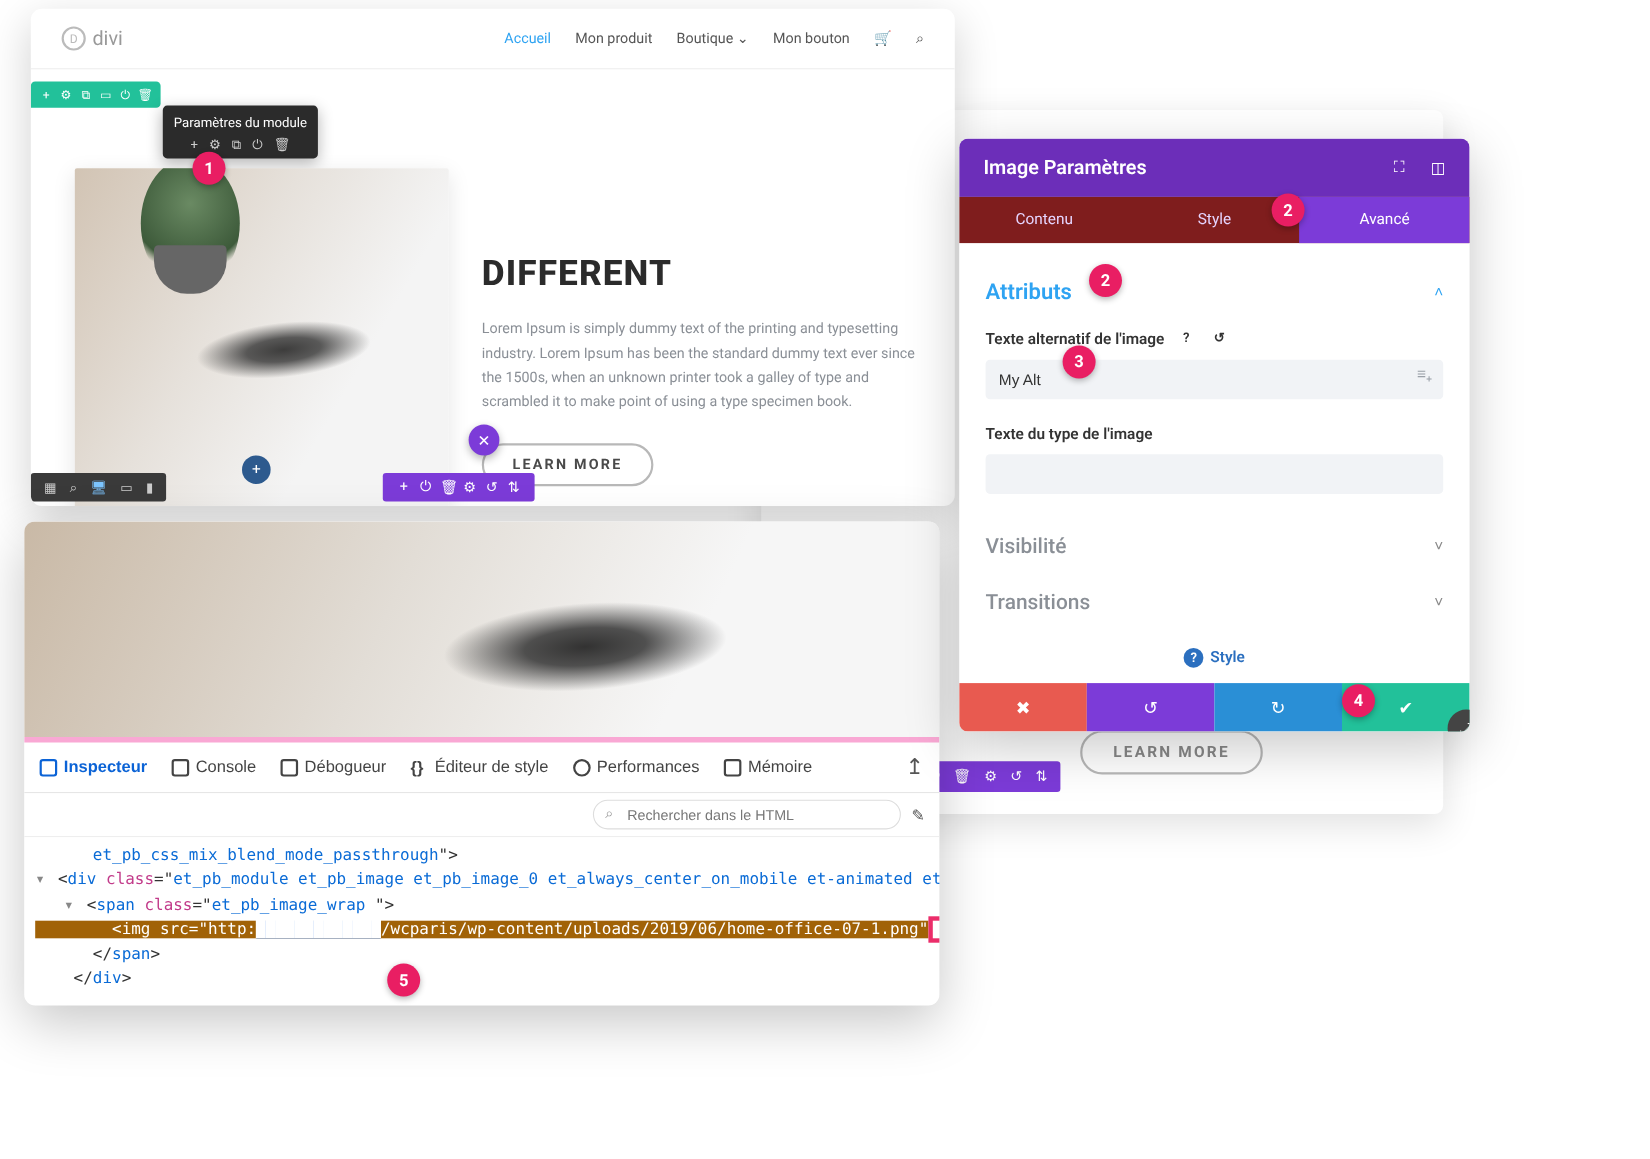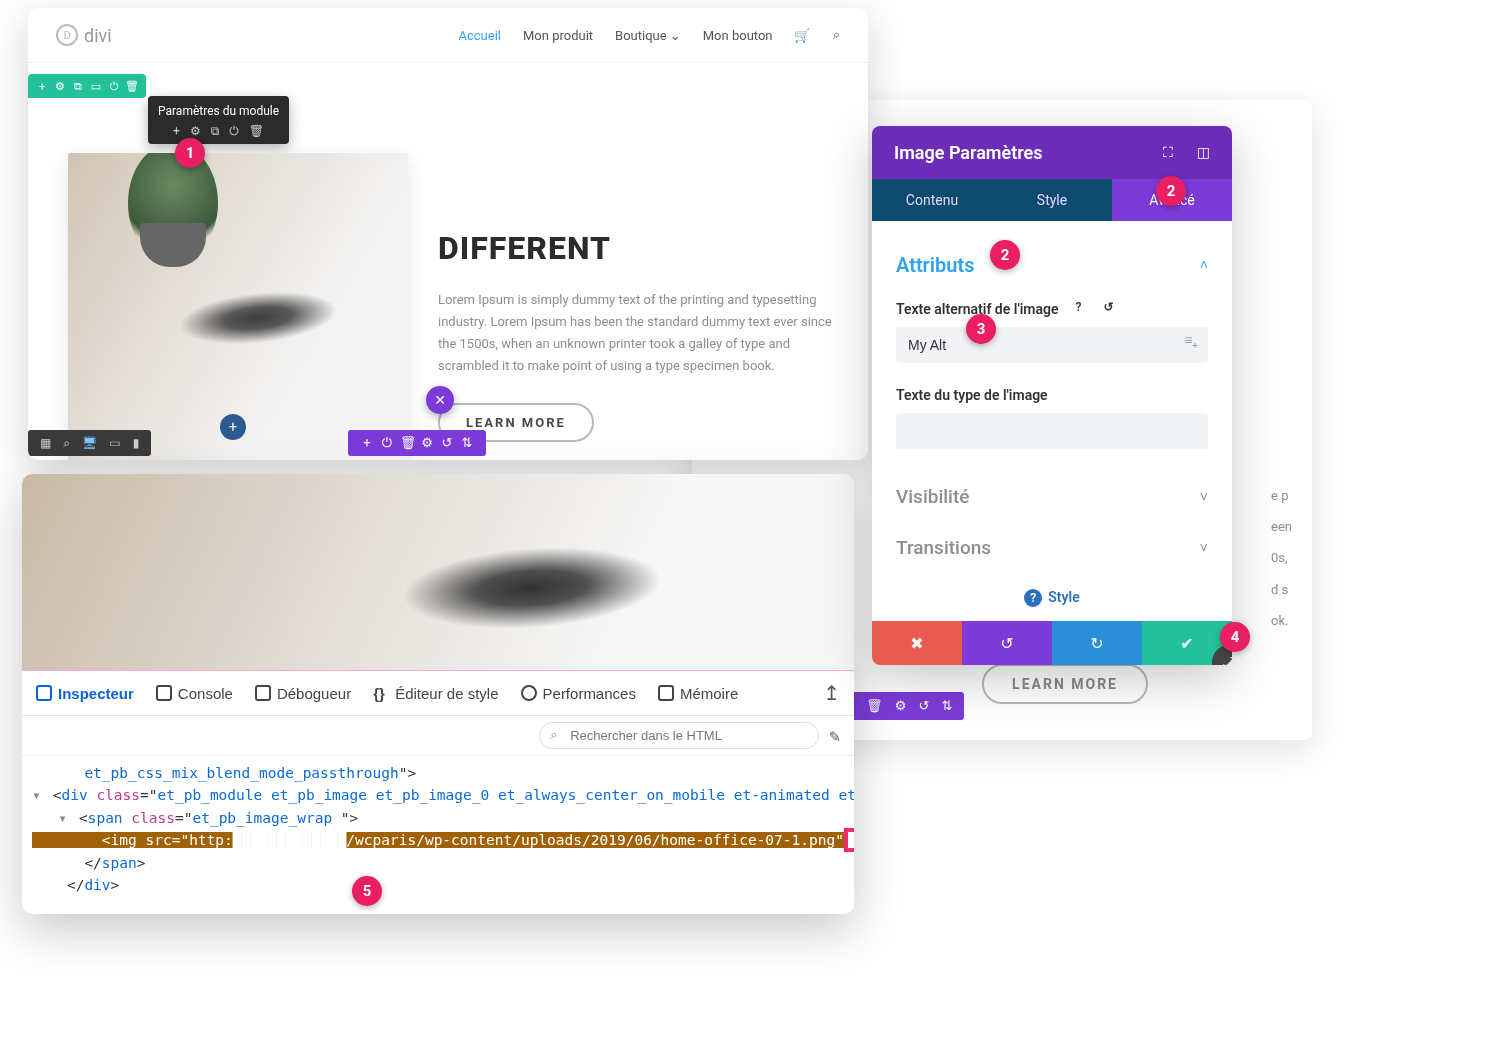--- a/index.html
+++ b/index.html
@@ -81,28 +81,28 @@
 .device-toolbar span.on{color:#7cc5ff;}
 
 .badge {
   position:absolute; width:30px; height:30px; border-radius:50%; background:#e91e63; color:#fff;
   display:flex; align-items:center; justify-content:center; font-weight:700; font-size:15px;
   box-shadow:0 2px 6px rgba(0,0,0,.3);
 }
 
 
 .panel-settings {
-  position:absolute; left:872px; top:126px; width:360px;
+  position:absolute; left:872px; top:126px; width:464px;
   background:#fff; border-radius:8px; box-shadow:0 14px 48px rgba(0,0,0,.22);
   overflow:hidden;
 }
 .ps-header { background:#6c2eb9; color:#fff; padding:16px 22px; display:flex; align-items:center; justify-content:space-between; }
 .ps-header h3 { font-size:18px; font-weight:600; }
 .ps-header .hicons { display:flex; gap:24px; font-size:14px; }
-.ps-tabs { background:#0c4a6e; display:flex; }
+.ps-tabs { background:#7f1d1d; display:flex; }
 .ps-tab { flex:1; text-align:center; padding:13px 0; color:#e6d5ff; font-size:14px; }
 .ps-tab.active { background:#7c3bd8; color:#fff; }
 .ps-body { padding:18px 24px 6px; }
 .ps-section {
   display:flex; align-items:center; justify-content:space-between;
   padding:14px 0; cursor:pointer;
 }
 .ps-section h4 { color:#2ea3f2; font-size:20px; font-weight:600; }
 .ps-section.collapsed h4 { color:#8a8f96; font-size:19px; font-weight:500; }
 .chev { color:#2ea3f2; font-size:14px; }
@@ -149,21 +149,21 @@
   background: linear-gradient(115deg, #c9b9a6 0%, #e2ddd6 40%, #f6f6f6 72%);
   position:relative;
 }
 .dt-image::after{
   content:""; position:absolute; left:380px; top:74px; width:260px; height:80px;
   background: radial-gradient(ellipse at center, #111 0%, #333 30%, transparent 70%);
   transform: rotate(-4deg); border-radius:50%; opacity:.85;
 }
 .dt-tabs {
   display:flex; align-items:center; gap:22px; padding:10px 14px;
-  border-top:1px solid #f9a8d4; border-bottom:1px solid #e6e6e6;
+  border-top:5px solid #f9a8d4; border-bottom:1px solid #e6e6e6;
   font-family: -apple-system, sans-serif; font-size:15px; color:#444;
 }
 .dt-tab { display:flex; align-items:center; gap:6px; }
 .dt-tab.active { color:#0b63d6; font-weight:600; }
 .dt-icon { width:16px; height:16px; border:2px solid currentColor; border-radius:3px; display:inline-block; }
 .dt-icon.round{border-radius:50%;}
 .dt-icon.braces{border:none;font-weight:800;}
 .dt-search-row { display:flex; align-items:center; justify-content:flex-end; gap:10px; padding:6px 14px; border-bottom:1px solid #eee; }
 .dt-search { flex:0 0 280px; border:1px solid #ddd; border-radius:20px; padding:5px 12px 5px 30px; font-size:13px; color:#777; position:relative; font-family:-apple-system,sans-serif; }
 .dt-search::before{content:"⌕"; position:absolute; left:10px; top:4px; color:#999;}

